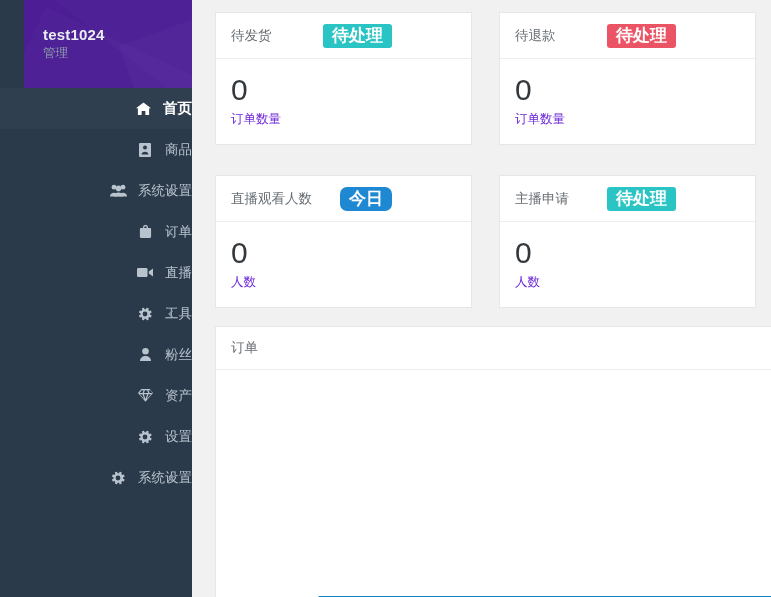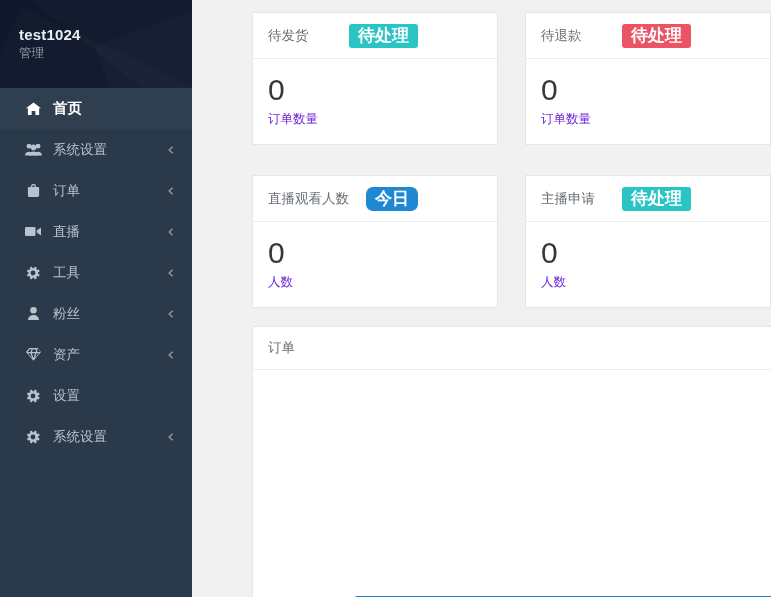--- a/index.html
+++ b/index.html
@@ -14,22 +14,23 @@
   
   .sidebar {
     position:absolute; left:0; top:0;
     width:192px; height:597px;
     background:#2b3a4a;
     overflow:hidden;
   }
   .sidebar-logo {
     position:relative;
     height:88px;
-    background:#0f172a;
+    background:#4c1d95;
     overflow:hidden;
+    margin-left:24px;
   }
   .sidebar-logo .facet {
     position:absolute; background:rgba(255,255,255,0.018);
   }
   .facet-a { width:260px; height:260px; left:60px; top:-170px; transform:rotate(38deg); }
   .facet-b { width:200px; height:200px; left:-30px; top:40px; transform:rotate(25deg); background:rgba(255,255,255,0.012); }
   .facet-c { width:180px; height:180px; left:120px; top:10px; transform:rotate(-20deg); background:rgba(0,0,0,0.05); }
   .logo-text {
     position:absolute; left:19px; top:26px; z-index:3;
   }
@@ -42,20 +43,21 @@
   }
 
   .menu { position:relative; z-index:2; list-style:none; }
   .menu-item {
     position:relative;
     height:41px;
     display:flex; align-items:center;
     color:#b8c3cd;
     font-size:13.5px;
     cursor:pointer;
+    justify-content:flex-end;
   }
   .menu-item.active {
     background:#2f3f50;
     color:#ffffff;
     font-weight:bold;
     font-size:14.5px;
   }
   .menu-item .m-icon {
     width:18px; margin-left:24px;
     display:flex; align-items:center; justify-content:center;
@@ -69,21 +71,20 @@
     width:8px; height:8px;
   }
   .menu-item .m-arrow svg { display:block; stroke:#8b99a6; fill:none; stroke-width:1.4; }
 
   
   .main {
     position:absolute; left:192px; top:0;
     width:579px; height:597px;
     background:#f1f1f1;
     overflow:hidden;
-    padding-left:37px;
   }
   .cards-row {
     display:flex; gap:27px;
     padding:12px 0 0 23px;
   }
   .card {
     width:257px;
     background:#ffffff;
     border:1px solid #e6e6e6;
   }
@@ -151,20 +152,33 @@
         <li class="menu-item active">
           <span class="m-icon">
             <svg width="15" height="14" viewBox="0 0 16 14">
               <path d="M8 0L0 6.2h2v7.3h4V9h4v4.5h4V6.2h2L8 0z"></path>
             </svg>
           </span>
           <span class="m-label">首页</span>
         </li>
         <li class="menu-item">
           <span class="m-icon">
+            <svg width="12" height="14" viewBox="0 0 12 14">
+              <path d="M1 0h10a1 1 0 011 1v12a1 1 0 01-1 1H1a1 1 0 01-1-1V1a1 1 0 011-1zm5 2.6a2 2 0 100 4 2 2 0 000-4zM2.6 11.4h6.8c0-1.6-1.5-2.6-3.4-2.6s-3.4 1-3.4 2.6z"></path>
+            </svg>
+          </span>
+          <span class="m-label">商品</span>
+          <span class="m-arrow">
+            <svg viewBox="0 0 8 8">
+              <polyline points="5.6,0.8 2.2,4 5.6,7.2"></polyline>
+            </svg>
+          </span>
+        </li>
+        <li class="menu-item">
+          <span class="m-icon">
             <svg width="17" height="13" viewBox="0 0 17 13">
               <circle cx="4" cy="3.2" r="2.4"></circle>
               <circle cx="13" cy="3.2" r="2.4"></circle>
               <circle cx="8.5" cy="4.4" r="2.8"></circle>
               <path d="M0 12.4c0-2.2 1.8-3.6 4-3.6s4 1.4 4 3.6H0zM9 12.4c0-2.2 1.8-3.6 4-3.6s4 1.4 4 3.6H9z"></path>
               <path d="M3.9 12.6c0-2.5 2.1-4.1 4.6-4.1s4.6 1.6 4.6 4.1H3.9z"></path>
             </svg>
           </span>
           <span class="m-label">系统设置</span>
           <span class="m-arrow">

